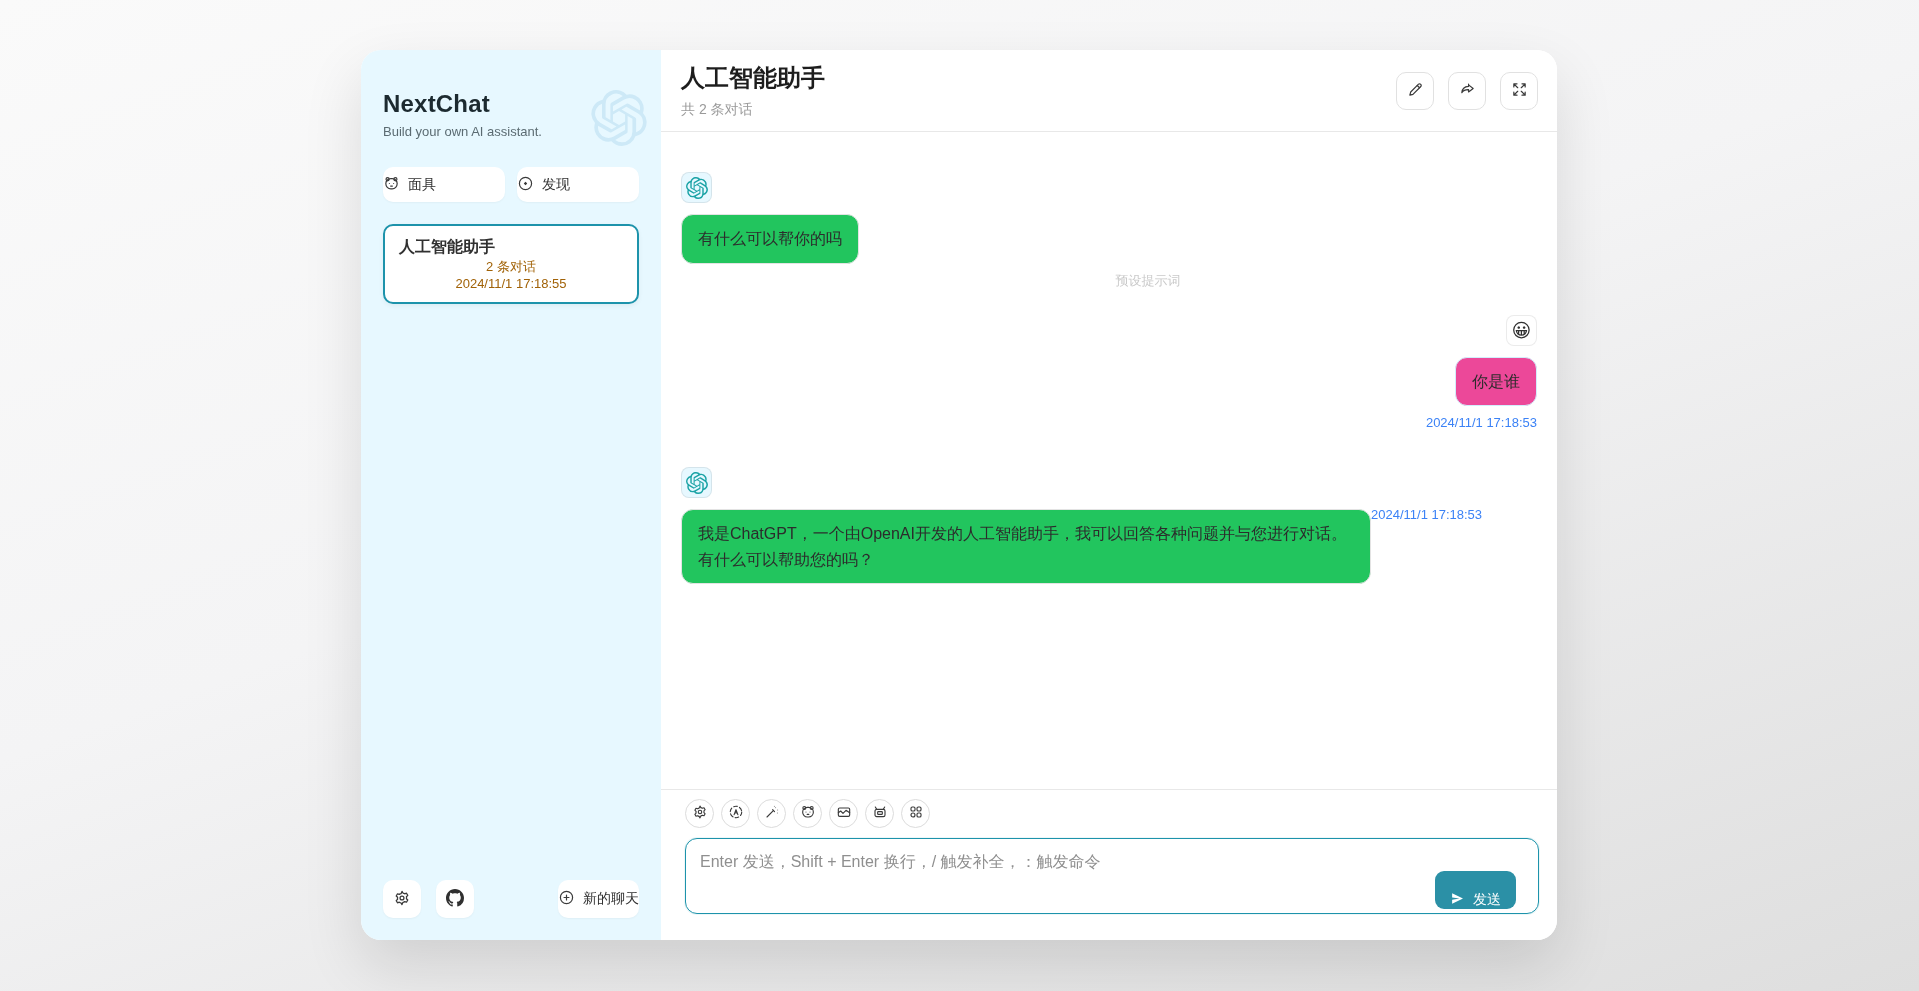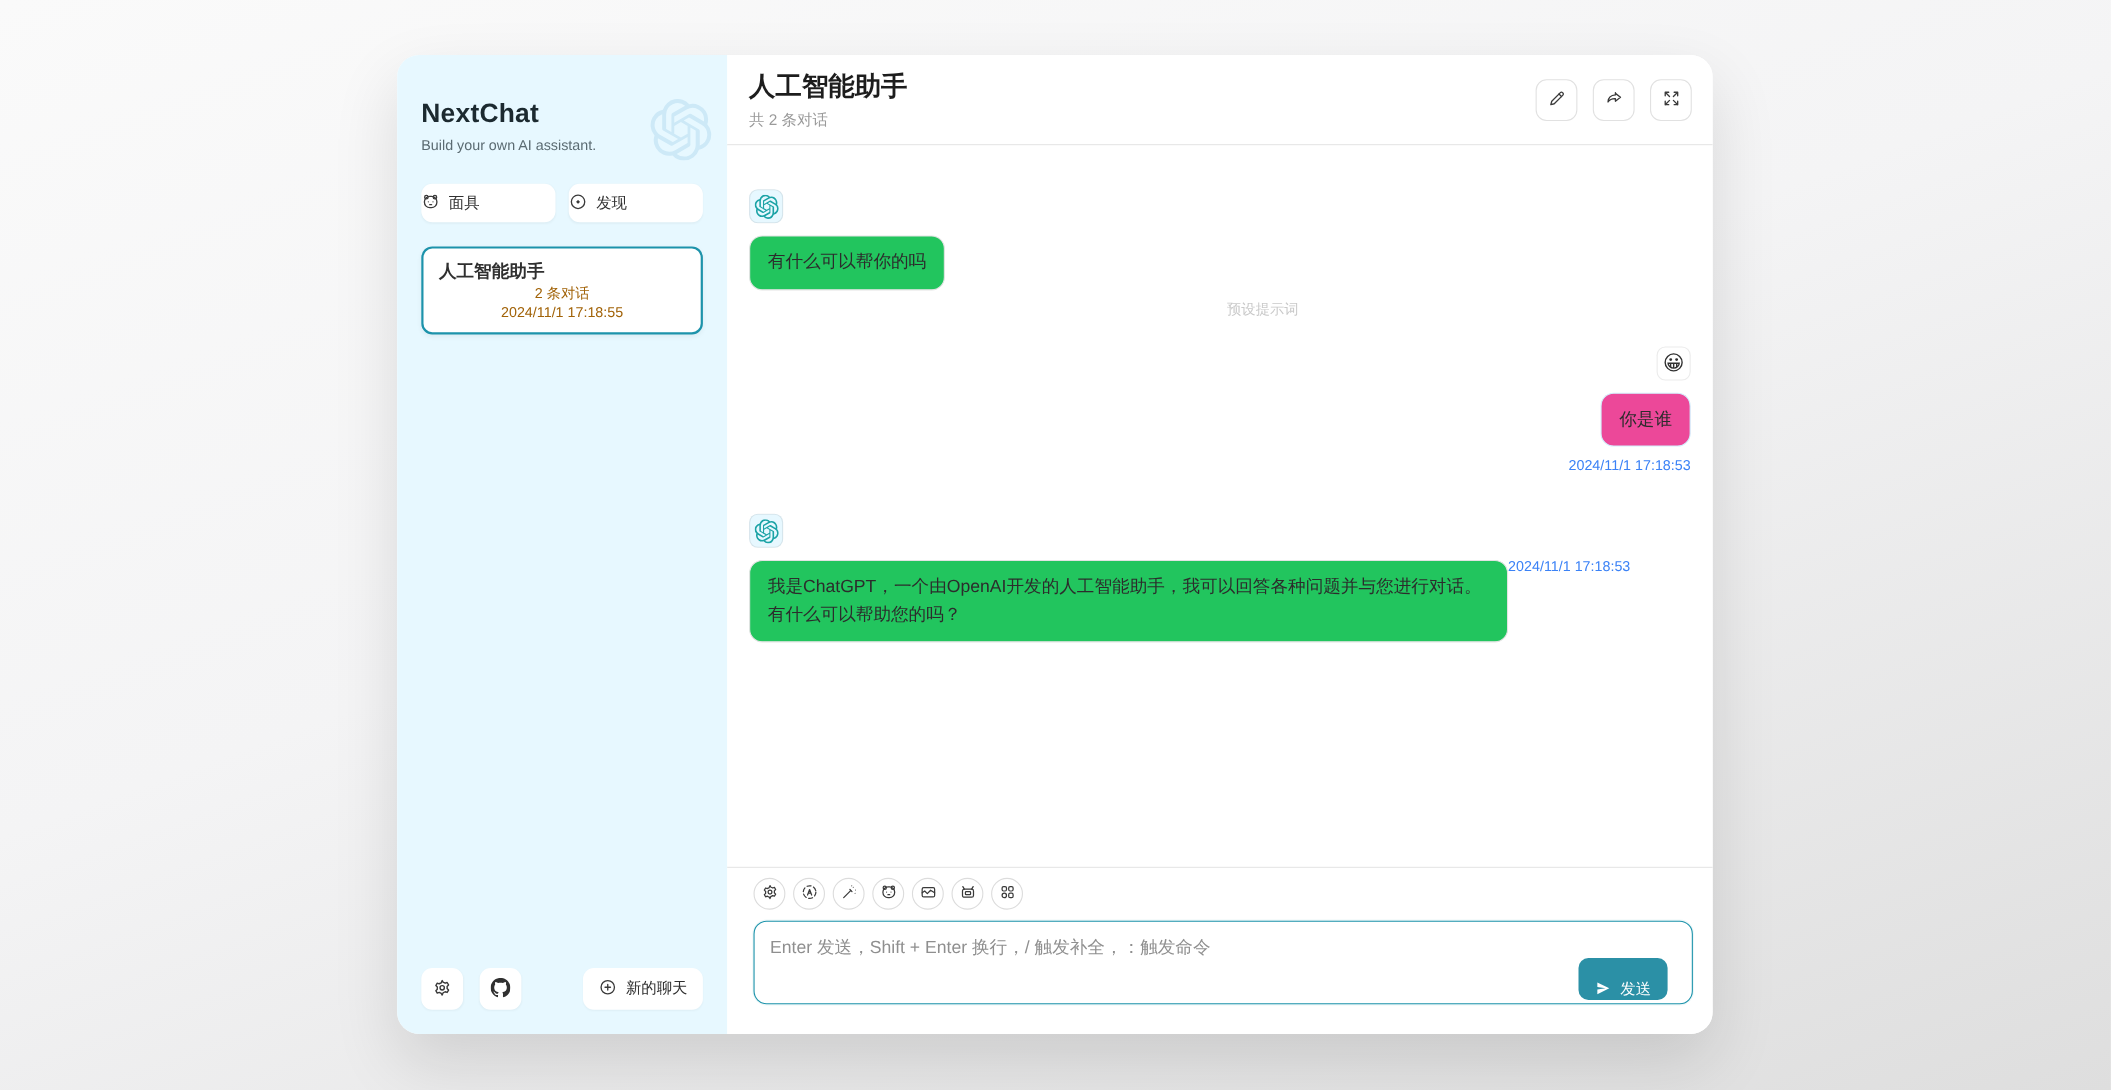--- a/index.html
+++ b/index.html
@@ -59,21 +59,21 @@
   .sidebar-footer { margin-top: auto; display: flex; align-items: center; gap: 15px; }
   .square-btn {
     width: 38px; height: 38px; background: #ffffff; border: none; border-radius: 10px;
     display: flex; align-items: center; justify-content: center; cursor: pointer;
     box-shadow: 0 1px 2px rgba(0,0,0,0.04);
   }
   .square-btn svg { width: 18px; height: 18px; }
   .new-chat-btn {
     margin-left: auto; height: 38px; background: #ffffff; border: none; border-radius: 10px;
     display: flex; align-items: center; justify-content: center; gap: 8px;
-    padding: 0 14px; font-size: 14px; color: #303030; cursor: pointer;
+    padding: 0 0; font-size: 14px; color: #303030; cursor: pointer;
     box-shadow: 0 1px 2px rgba(0,0,0,0.04); font-family: inherit;
   }
   .new-chat-btn svg { width: 17px; height: 17px; }
 
   
   .main { flex: 1; display: flex; flex-direction: column; background: #ffffff; min-width: 0; }
 
   .chat-header {
     padding: 12px 19px 12px 20px;
     border-bottom: 1px solid rgba(0,0,0,0.09);

